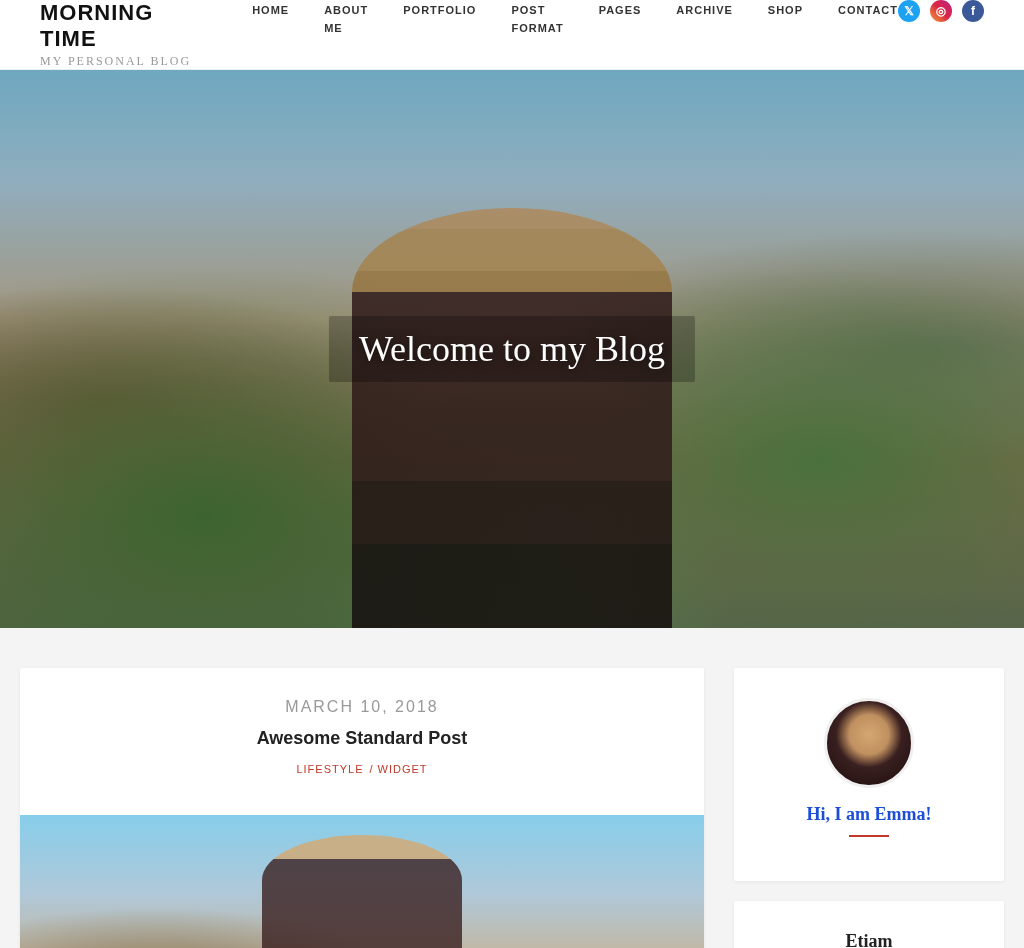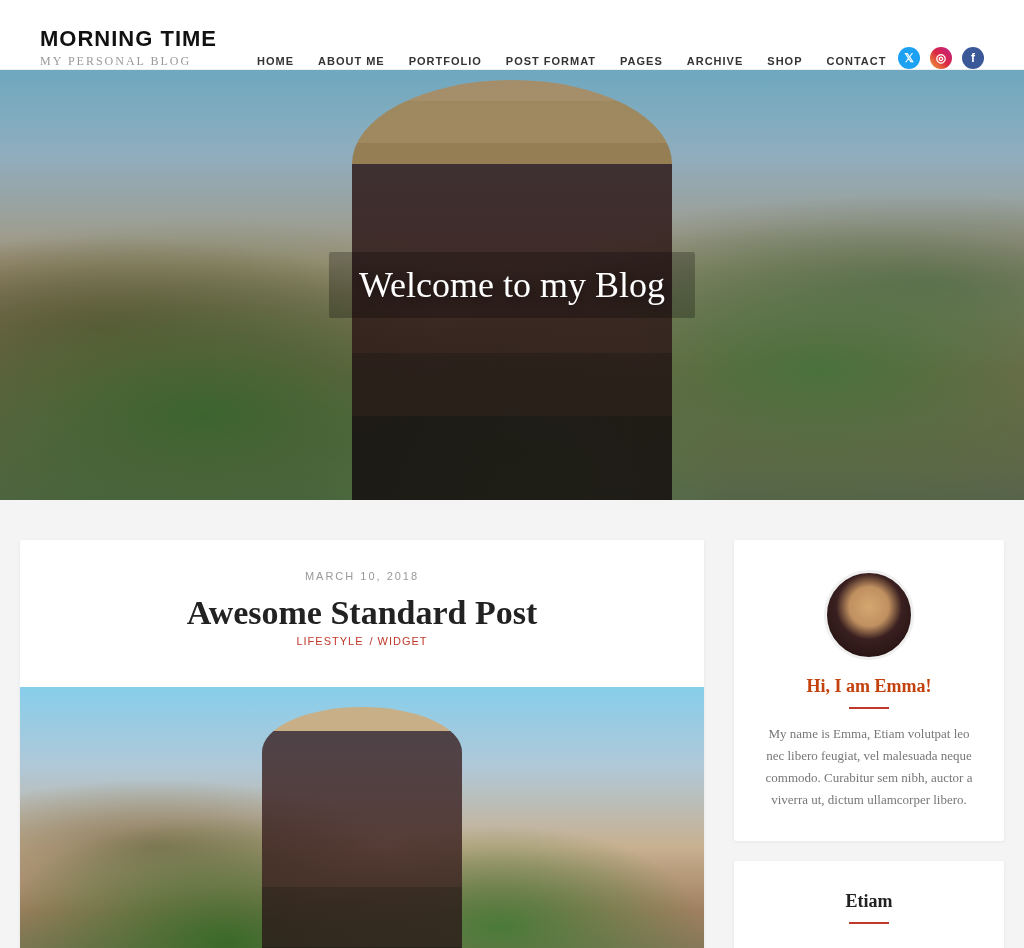--- a/index.html
+++ b/index.html
@@ -2,21 +2,21 @@
 <html><head>
   <meta charset="utf-8">
   <style>
     * { margin: 0; padding: 0; box-sizing: border-box; }
     body { font-family: 'Georgia', serif; background: #f4f4f4; color: #333; }
 
     
     header {
       background: #fff;
       display: flex;
-      align-items: flex-end;
+      align-items: flex-start;
       padding: 0 40px;
       height: 70px;
       border-bottom: 1px solid #eee;
       position: relative;
       z-index: 10;
     }
     .header-brand { display: flex; flex-direction: column; margin-right: 40px; }
     .brand-title {
       font-family: Arial, sans-serif;
       font-weight: 900;
@@ -26,21 +26,21 @@
       text-transform: uppercase;
     }
     .brand-subtitle {
       font-size: 12px;
       letter-spacing: 2px;
       color: #999;
       text-transform: uppercase;
       margin-top: 2px;
     }
     nav { display: flex; align-items: center; flex: 1; }
-    .nav-links { display: flex; list-style: none; gap: 24px; }
+    .nav-links { display: flex; list-style: none; gap: 35px; }
     .nav-links li a {
       text-decoration: none;
       font-family: Arial, sans-serif;
       font-size: 11px;
       font-weight: 700;
       letter-spacing: 1px;
       color: #333;
       text-transform: uppercase;
     }
     .nav-social { margin-left: auto; display: flex; align-items: center; gap: 10px; }
@@ -54,21 +54,21 @@
       color: #fff;
       cursor: pointer;
     }
     .social-twitter { background: #1da1f2; }
     .social-instagram { background: linear-gradient(45deg, #f09433, #e6683c, #dc2743, #cc2366, #bc1888); }
     .social-facebook { background: #3b5998; }
 
     
     .hero {
       position: relative;
-      height: 430px;
+      height: 558px;
       overflow: hidden;
       background: #888;
     }
     .hero-overlay {
       position: absolute;
       top: 0; left: 0; right: 0; bottom: 0;
       background: rgba(0,0,0,0.18);
     }
     .hero-text {
       position: absolute;
@@ -137,32 +137,32 @@
 
     .post-card {
       background: #fff;
       border-radius: 2px;
       overflow: hidden;
       box-shadow: 0 1px 4px rgba(0,0,0,0.06);
     }
     .post-card-inner { padding: 30px 40px 20px; text-align: center; }
     .post-date {
       font-family: Arial, sans-serif;
-      font-size: 11px;
+      font-size: 16px;
       letter-spacing: 2px;
       color: #999;
       text-transform: uppercase;
       margin-bottom: 12px;
     }
     .post-title {
-      font-family: Liberation Serif, serif;
-      font-size: 34px;
+      font-family: Liberation Sans, sans-serif;
+      font-size: 18px;
       font-weight: 700;
       color: #222;
-      margin-bottom: 3px;
+      margin-bottom: 14px;
     }
     .post-tags {
       display: flex;
       justify-content: center;
       gap: 6px;
       margin-bottom: 20px;
     }
     .post-tag {
       font-family: Arial, sans-serif;
       font-size: 11px;
@@ -217,21 +217,21 @@
       margin: 0 auto 16px;
       overflow: hidden;
       border: 3px solid #f0f0f0;
       background:
         radial-gradient(circle at 50% 40%, #d4a870 0%, #c09060 30%, #3a2020 50%, #1a0a0a 100%);
     }
     .about-name {
       font-family: Georgia, serif;
       font-size: 18px;
       font-weight: 700;
-      color: #c2410c;
+      color: #1d4ed8;
       margin-bottom: 10px;
     }
     .about-underline {
       width: 40px; height: 2px;
       background: #c0392b;
       margin: 0 auto 14px;
     }
     .about-bio {
       font-size: 13px;
       line-height: 1.7;
@@ -305,21 +305,20 @@
       <div class="post-image"></div>
     </article>
   </div>
 
   <aside class="sidebar">
 
     <div class="sidebar-widget about-widget">
       <div class="about-avatar"></div>
       <div class="about-name">Hi, I am Emma!</div>
       <div class="about-underline"></div>
-      <p class="about-bio">My name is Emma, Etiam volutpat leo nec libero feugiat, vel malesuada neque commodo. Curabitur sem nibh, auctor a viverra ut, dictum ullamcorper libero.</p>
     </div>
 
     <div class="sidebar-widget posts-widget">
       <div class="widget-title">Etiam</div>
       <div class="widget-title-underline"></div>
     </div>
   </aside>
 </main>
 
 </body></html>

